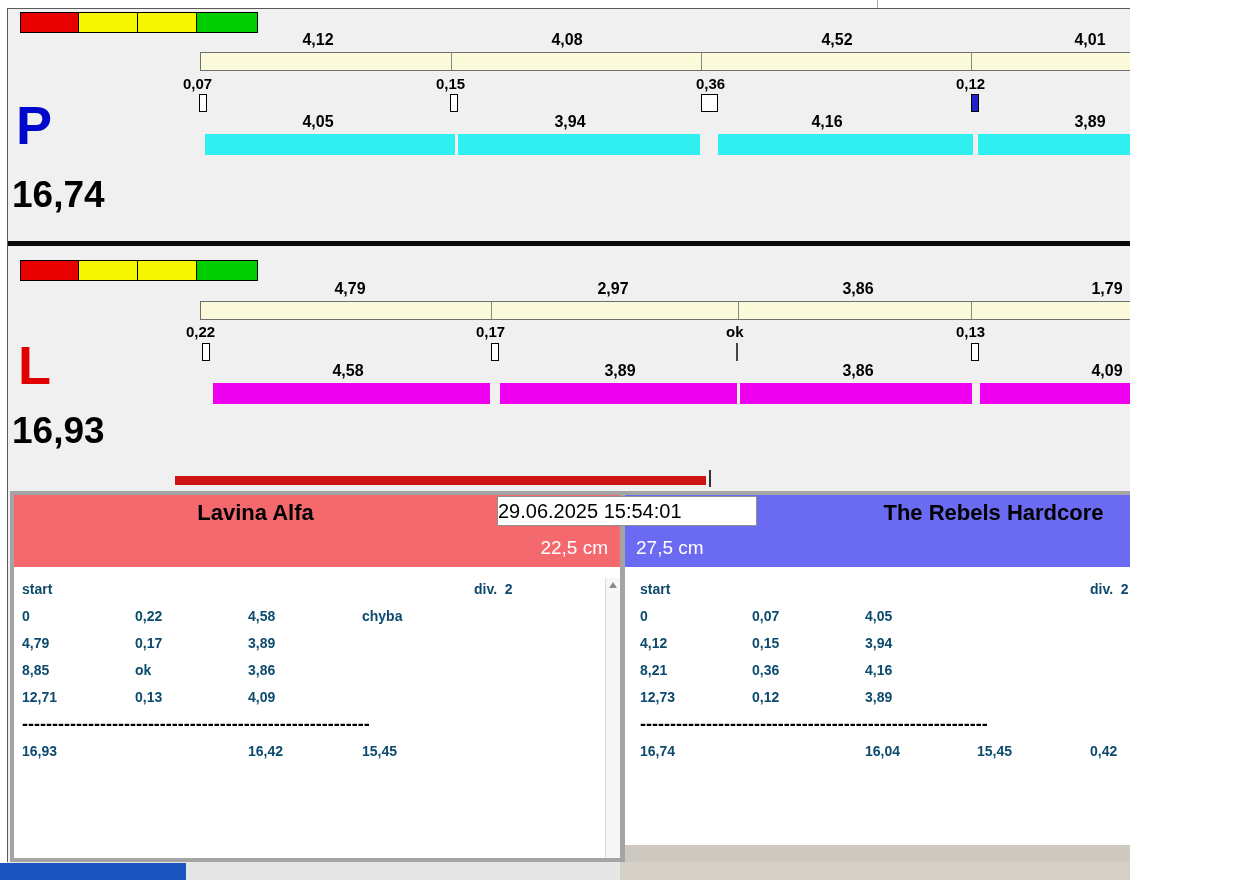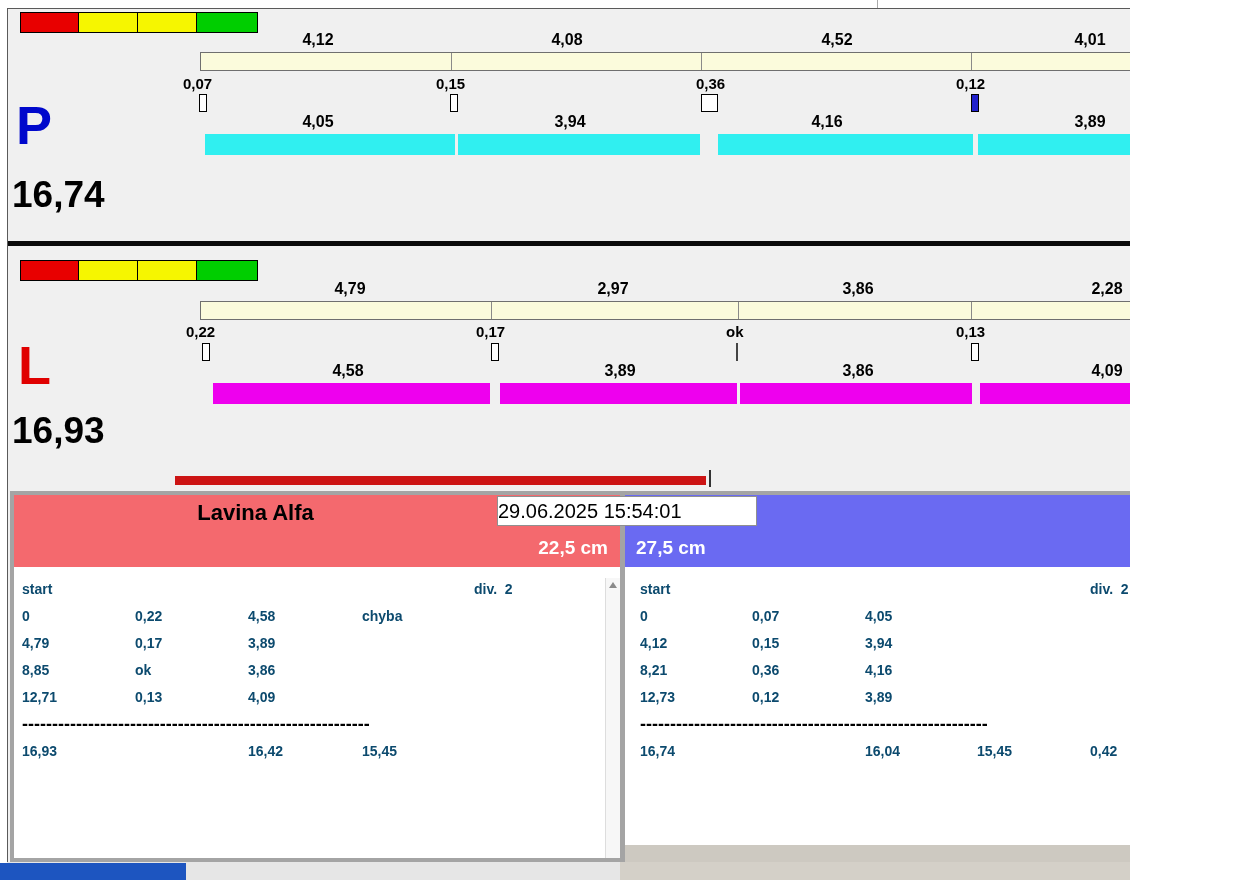--- a/index.html
+++ b/index.html
@@ -26,21 +26,21 @@
 
   .progress-fill { height:9px; }
   .progress-end { width:2px; height:17px; background:#333333; }
 
   .score-frame { background:#a4a4a4; }
   .panel-white { background:#ffffff; }
   .panel-under { background:#cdc9c1; }
   .team-header { height:72px; }
   .team-title { font-size:22px; font-weight:700; color:#000; text-align:center; }
   .team-sub { font-size:15px; font-weight:700; color:#ffffff; text-align:center; }
-  .jump-height { font-size:19px; font-weight:700; color:#ffffff; }
+  .jump-height { font-size:19px; font-weight:400; color:#ffffff; }
   .datetime-box { background:#ffffff; border:1px solid #909090; font-size:20px; color:#000;
                   text-align:left; line-height:28px; }
 
   .cell { font-size:14px; font-weight:700; color:#0c4a6e; white-space:pre; }
   .sep-line { font-size:18px; font-weight:700; color:#000; overflow:hidden; white-space:nowrap; height:22px; }
 
   .scrollbar { background:#f7f7f7; border-left:1px solid #dddddd; }
   .scroll-up { position:absolute; left:3px; top:4px; width:0; height:0;
                border-left:4px solid transparent; border-right:4px solid transparent;
                border-bottom:6px solid #8a8a8a; }
@@ -105,21 +105,21 @@
   <div>
 
     <div class="abs light" style="left: 20px; top: 260px; width: 59px; background-color: rgb(232, 0, 0);"></div>
     <div class="abs light" style="left: 78px; top: 260px; width: 60px; background-color: rgb(246, 246, 0);"></div>
     <div class="abs light" style="left: 137px; top: 260px; width: 60px; background-color: rgb(246, 246, 0);"></div>
     <div class="abs light" style="left: 196px; top: 260px; width: 62px; background-color: rgb(0, 206, 0);"></div>
 
     <div class="abs num split-label" style="left:310px;top:280px">4,79</div>
     <div class="abs num split-label" style="left:573px;top:280px">2,97</div>
     <div class="abs num split-label" style="left:818px;top:280px">3,86</div>
-    <div class="abs num split-label" style="left:1067px;top:280px">2,28</div>
+    <div class="abs num split-label" style="left:1067px;top:280px">1,79</div>
 
     <div class="abs cream-bar" style="left:200px;top:301px;width:1030px;height:19px">
       <div class="tick" style="left:290px"></div>
       <div class="tick" style="left:537px"></div>
       <div class="tick" style="left:770px"></div>
     </div>
 
     <div class="abs num reaction-label" style="left:186px;top:323px">0,22</div>
     <div class="abs num reaction-label" style="left:476px;top:323px">0,17</div>
     <div class="abs num reaction-label" style="left:726px;top:323px">ok</div>
@@ -151,20 +151,21 @@
 
   <div class="abs panel-white" style="left:14px;top:495px;width:606px;height:363px"></div>
 
   <div class="abs panel-white" style="left:625px;top:495px;width:605px;height:350px"></div>
   <div class="abs panel-under" style="left:625px;top:845px;width:605px;height:17px"></div>
 
   <div class="abs team-header" style="left: 14px; top: 495px; width: 606px; background-color: rgb(244, 105, 110);"></div>
   <div class="abs team-header" style="left: 625px; top: 495px; width: 605px; background-color: rgb(106, 106, 242);"></div>
 
   <div class="abs team-title" style="left:14px;top:500px;width:483px">Lavina Alfa</div>
+  <div class="abs team-title" style="left:757px;top:500px;width:473px">The Rebels Hardcore</div>
 
 
   <div class="abs jump-height" style="left:500px;top:537px;width:108px;text-align:right">22,5 cm</div>
   <div class="abs jump-height" style="left:636px;top:537px;width:120px">27,5 cm</div>
 
   <div class="abs datetime-box" style="left:497px;top:496px;width:260px;height:30px">29.06.2025 15:54:01</div>
 
   <div>
     <div class="abs cell" style="left:22px;top:581px">start</div>
     <div class="abs cell" style="left:474px;top:581px">div.  2</div>

